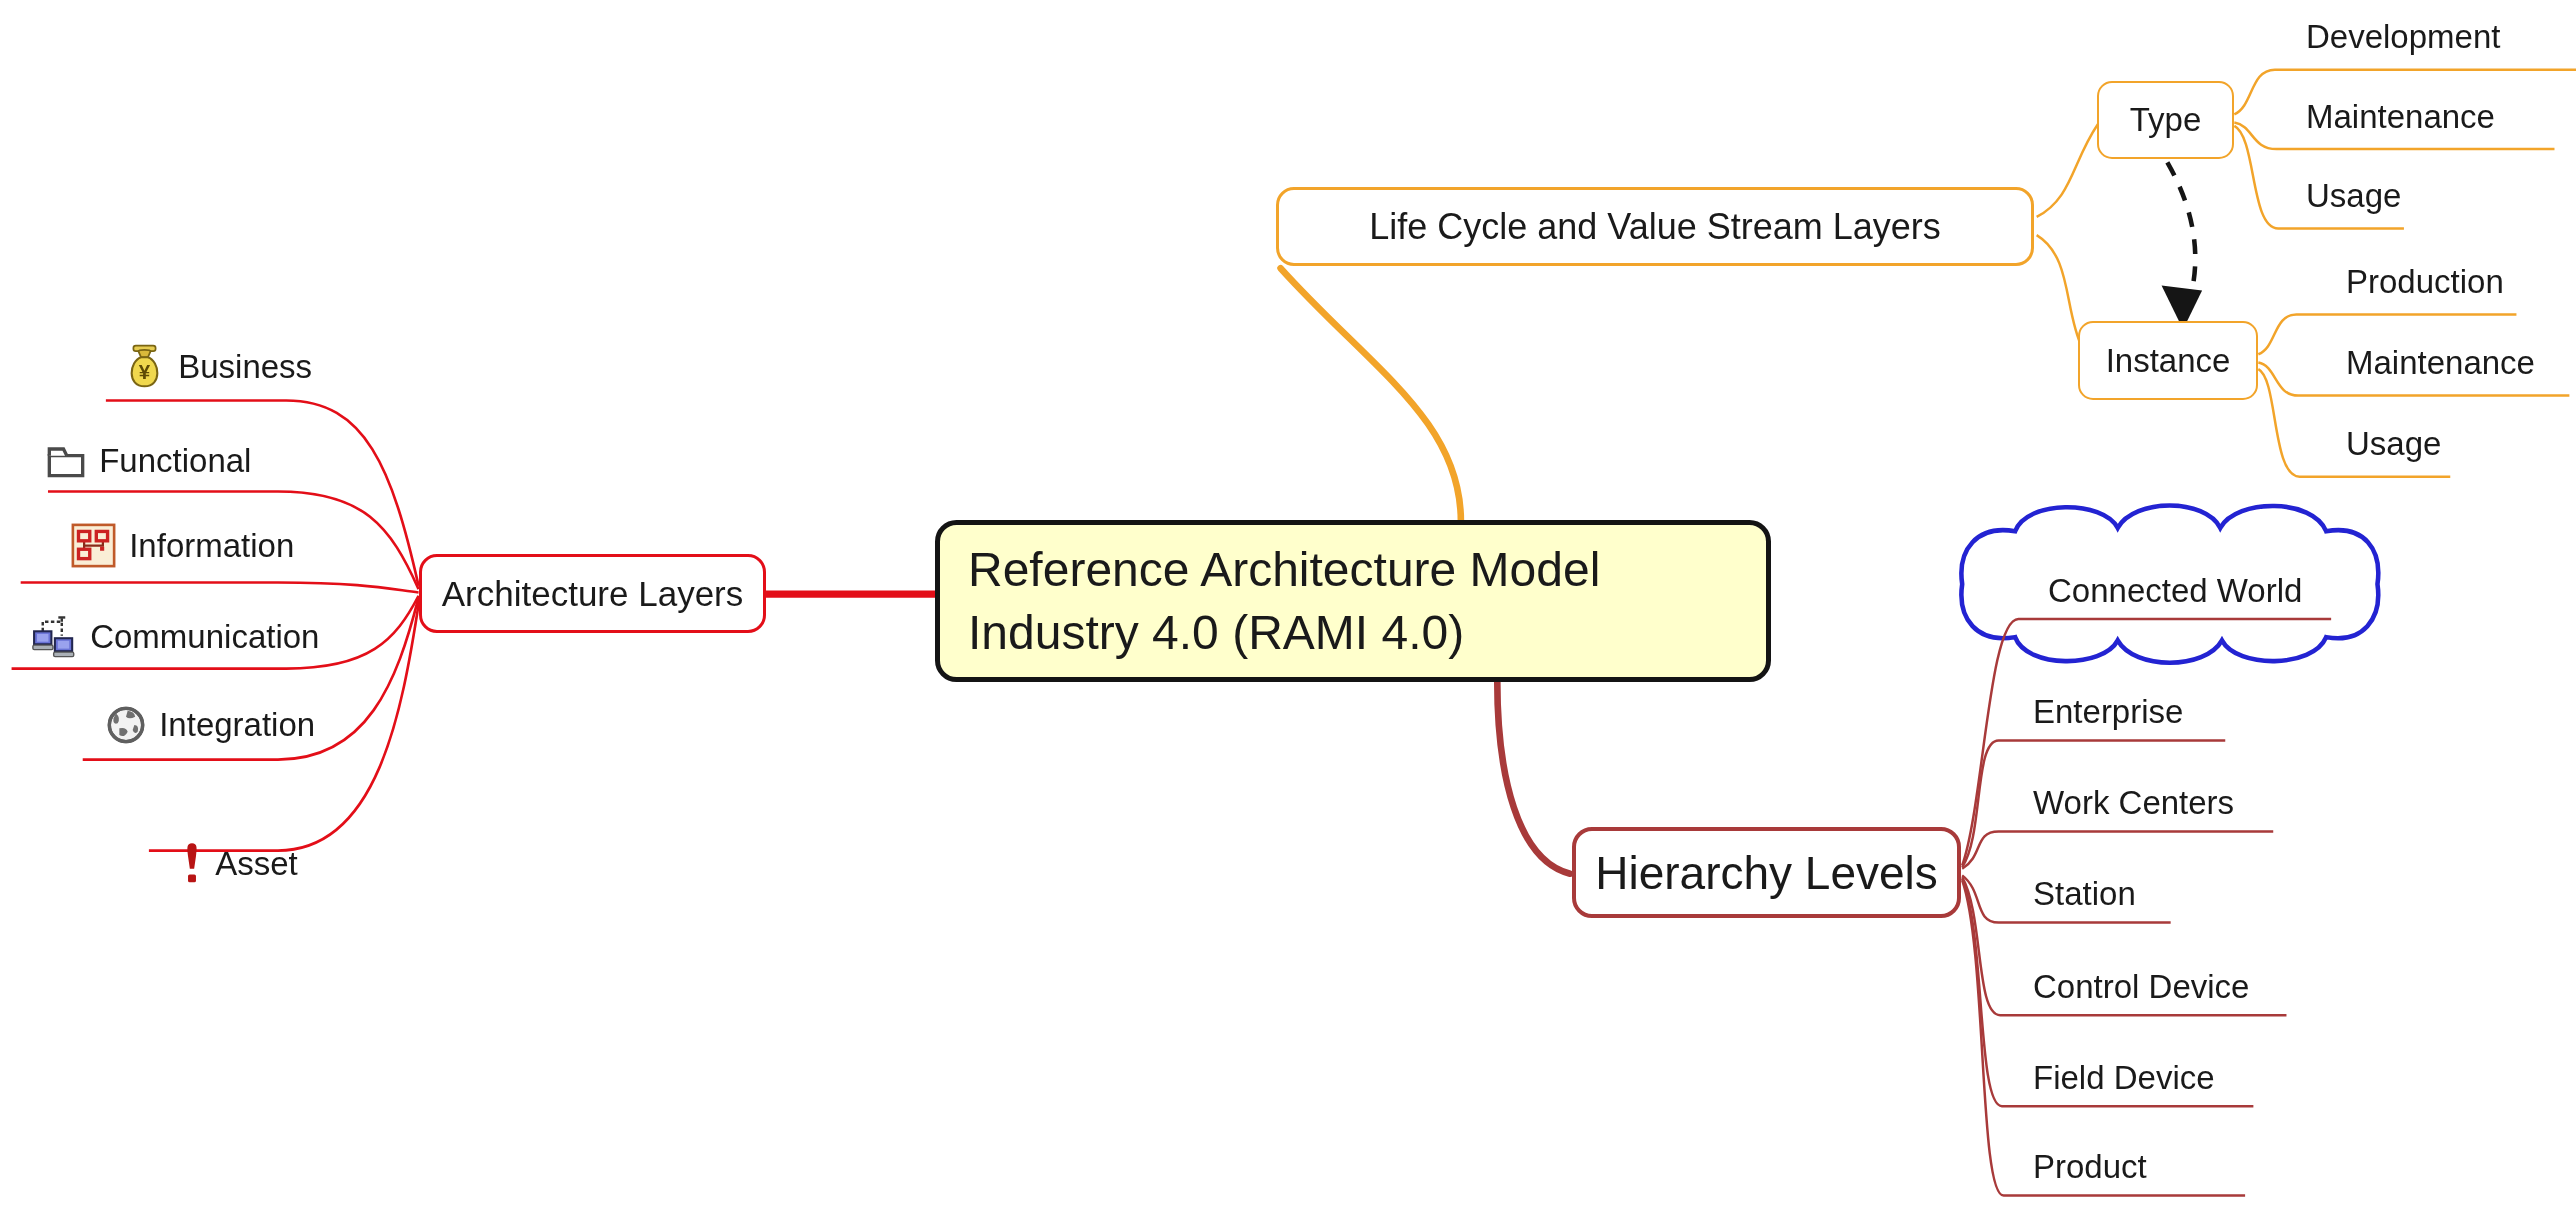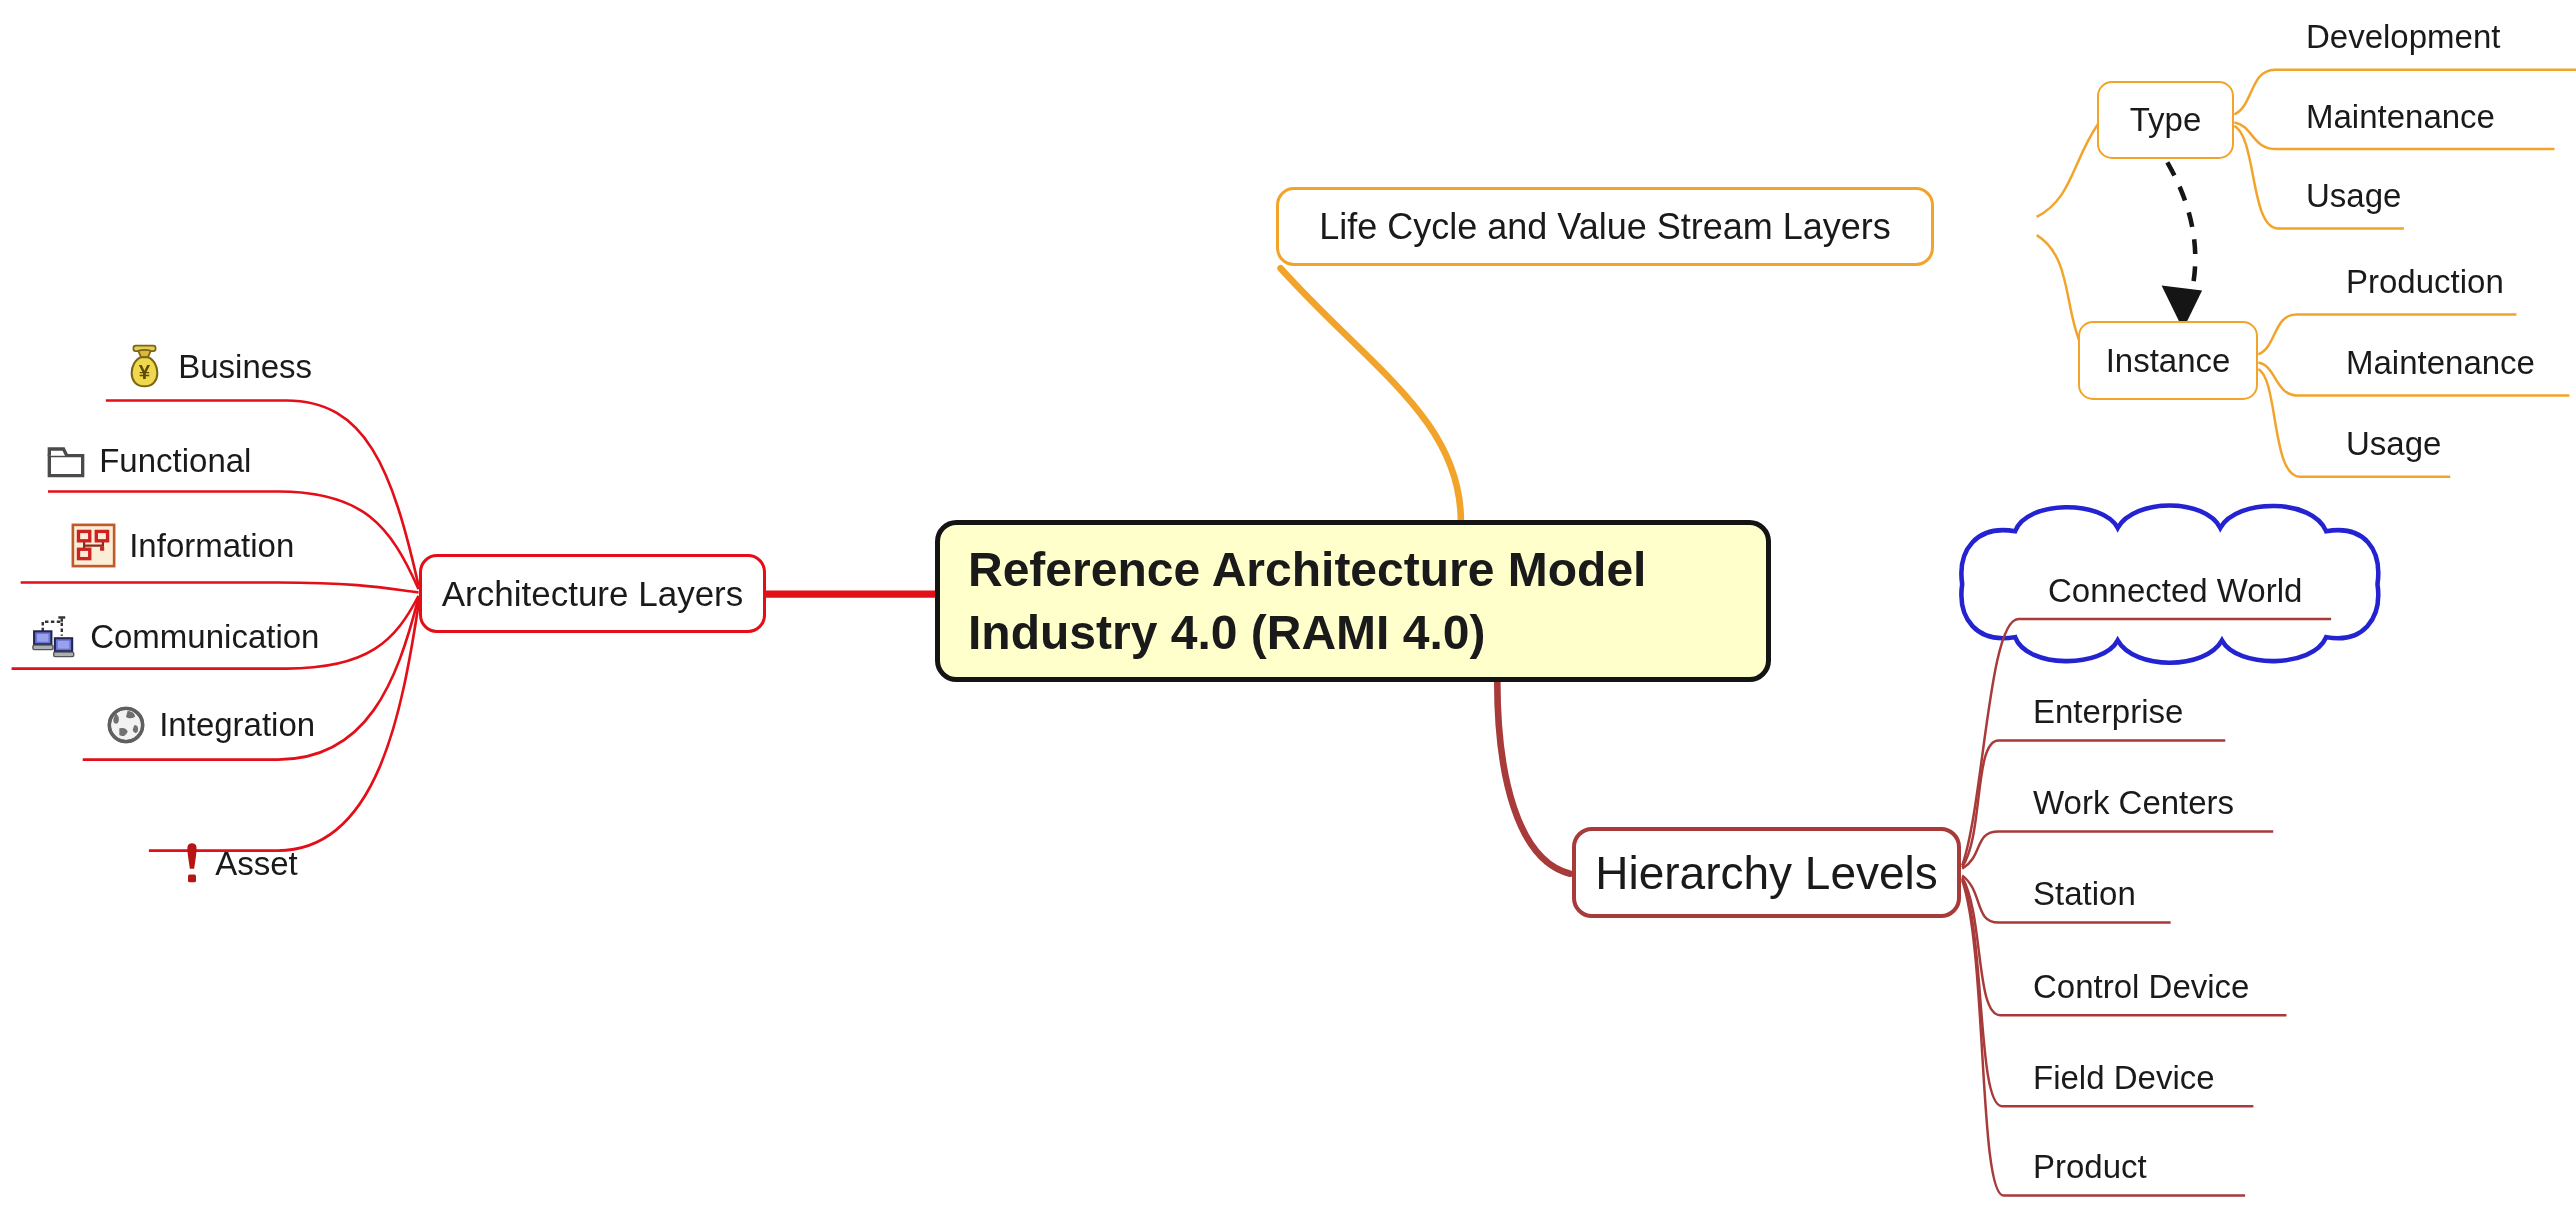--- a/index.html
+++ b/index.html
@@ -8,24 +8,24 @@
     font-family:"Liberation Sans",sans-serif;color:#1a1a1a;overflow:hidden;
   }
   svg.lines{position:absolute;left:0;top:0;width:2576px;height:1218px;}
   .node{
     position:absolute;display:flex;align-items:center;justify-content:center;
     background:#ffffff;box-sizing:border-box;text-align:right;
   }
   .node-arch{left:419px;top:554px;width:347px;height:79px;border:3.3px solid #e30e18;border-radius:18px;font-size:35px;}
   .node-root{
     left:935px;top:520px;width:836px;height:162px;background:#ffffcc;border:5px solid #141414;
-    border-radius:21.5px;font-size:48px;font-weight:bold;line-height:1.32;justify-content:center;
+    border-radius:21.5px;font-size:48px;font-weight:normal;line-height:1.32;justify-content:center;
     text-align:left;padding:0 8.3px 0 28px;
   }
-  .node-lifecycle{left:1276px;top:187px;width:658px;height:79px;border:3.3px solid #f2a42a;border-radius:18px;font-size:36px;}
+  .node-lifecycle{left:1276px;top:187px;width:758px;height:79px;border:3.3px solid #f2a42a;border-radius:18px;font-size:36px;}
   .node-type{left:2097px;top:81px;width:137px;height:78px;border:2.5px solid #f2a42a;border-radius:15px;font-size:33px;}
   .node-instance{left:2078px;top:321px;width:180px;height:79px;border:2.5px solid #f2a42a;border-radius:15px;font-size:33px;}
   .node-hierarchy{left:1572px;top:827px;width:389px;height:91px;border:4.1px solid #a83a3a;border-radius:20px;font-size:46px;}
   .leaf{
     position:absolute;display:flex;align-items:center;gap:13.2px;
     font-size:33px;white-space:nowrap;
   }
   .leaf .icon{flex:0 0 auto;display:block;}
   .cloud-label{position:absolute;font-size:33px;white-space:nowrap;}
 </style>

